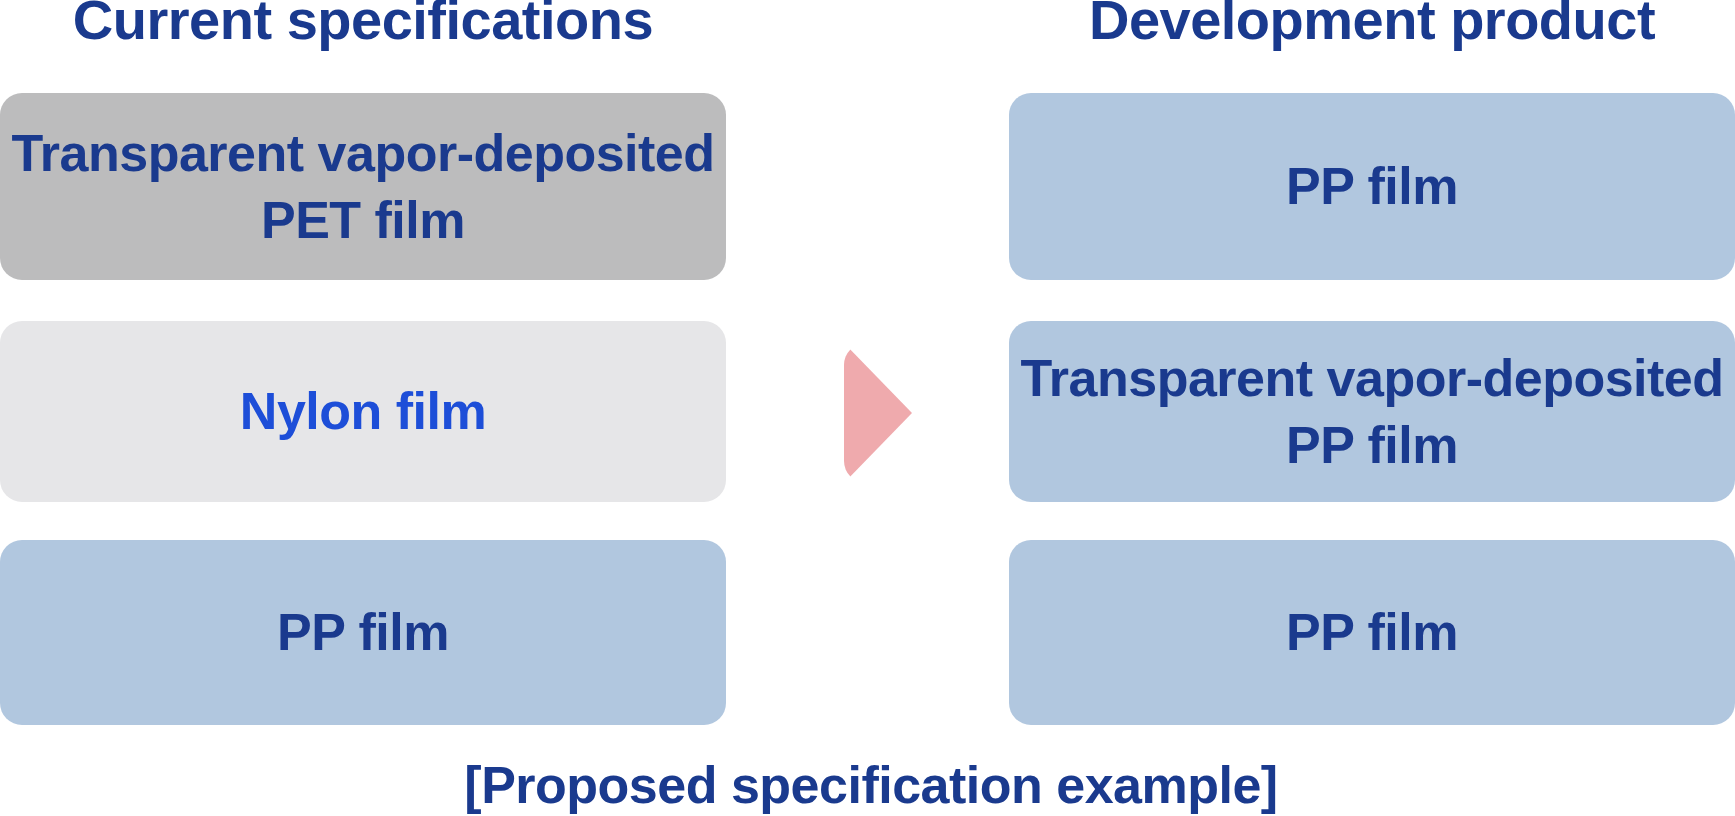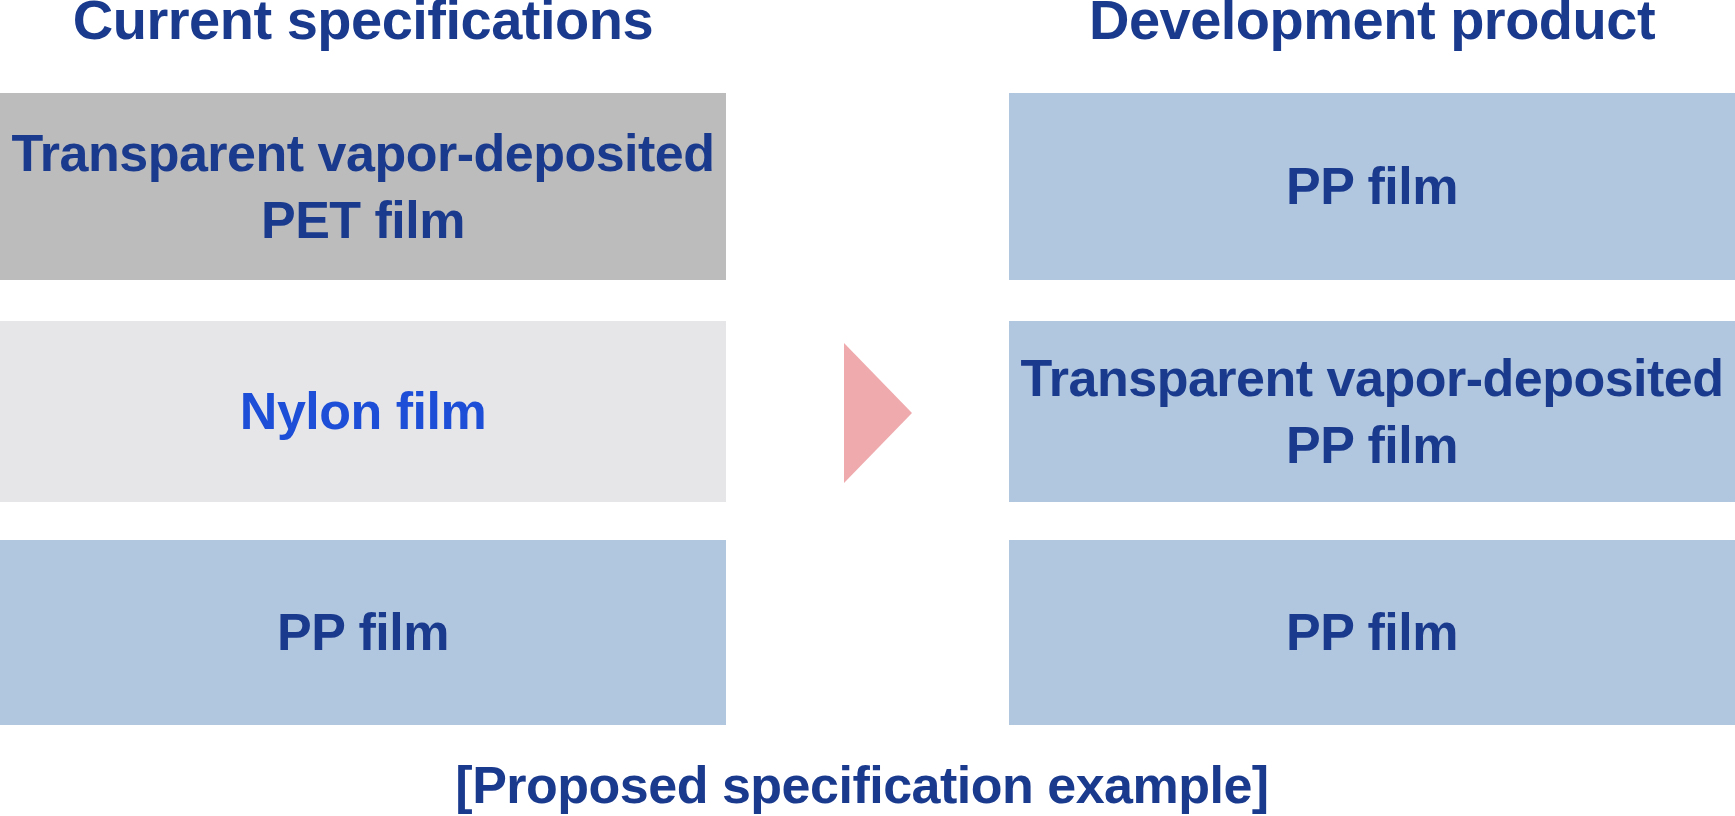--- a/index.html
+++ b/index.html
@@ -1,15 +1,15 @@
 <!DOCTYPE html>
 <html><head>
 <meta charset="utf-8">
 <style>
-  * { margin: 0; padding: 0; box-sizing: border-box; }
+  * { margin: 0; padding: 0; box-sizing: border-box; border-radius: 22px; }
   html, body { background: #ffffff; }
   body {
     font-family: "Liberation Sans", sans-serif;
     color: #1a3a8e;
   }
   .canvas {
     position: relative;
     width: 1735px;
     height: 816px;
     overflow: hidden;
@@ -56,21 +56,21 @@
     width: 0;
     height: 0;
     border-top: 70px solid transparent;
     border-bottom: 70px solid transparent;
     border-left: 68px solid #efaaad;
   }
 
   .caption {
     position: absolute;
     top: 756px;
-    left: 0;
+    left: 9px;
     width: 1724px;
     text-align: center;
     font-size: 52px;
     font-weight: bold;
     line-height: 1.15;
     letter-spacing: -0.5px;
     white-space: nowrap;
   }
 </style>
 </head>

